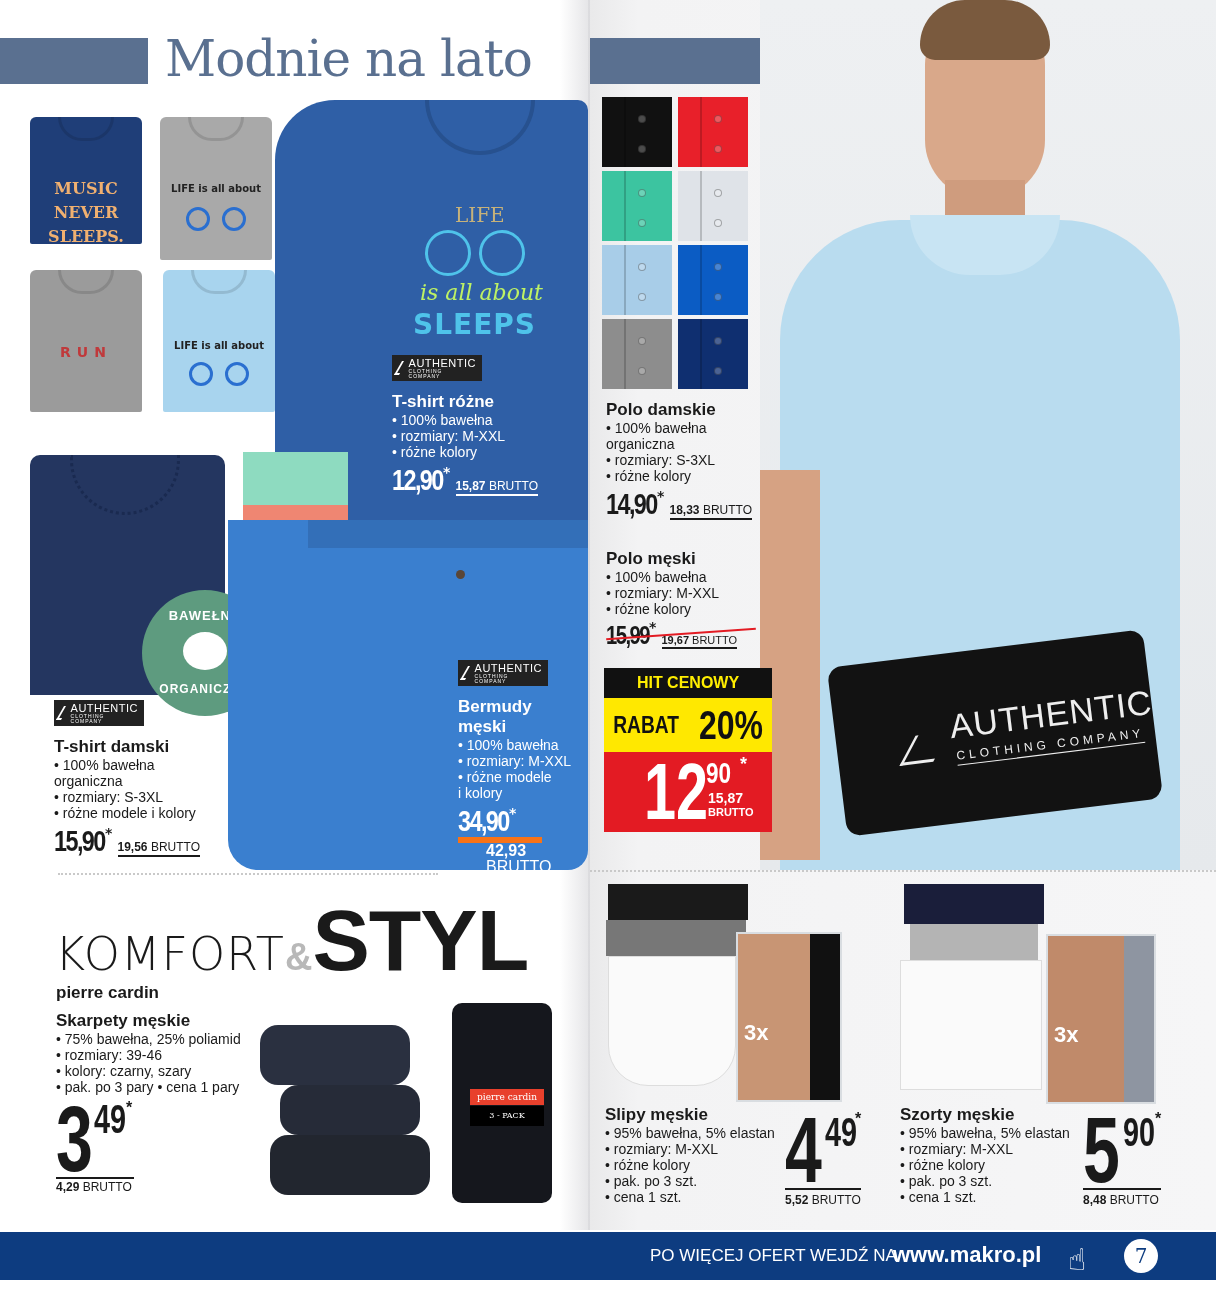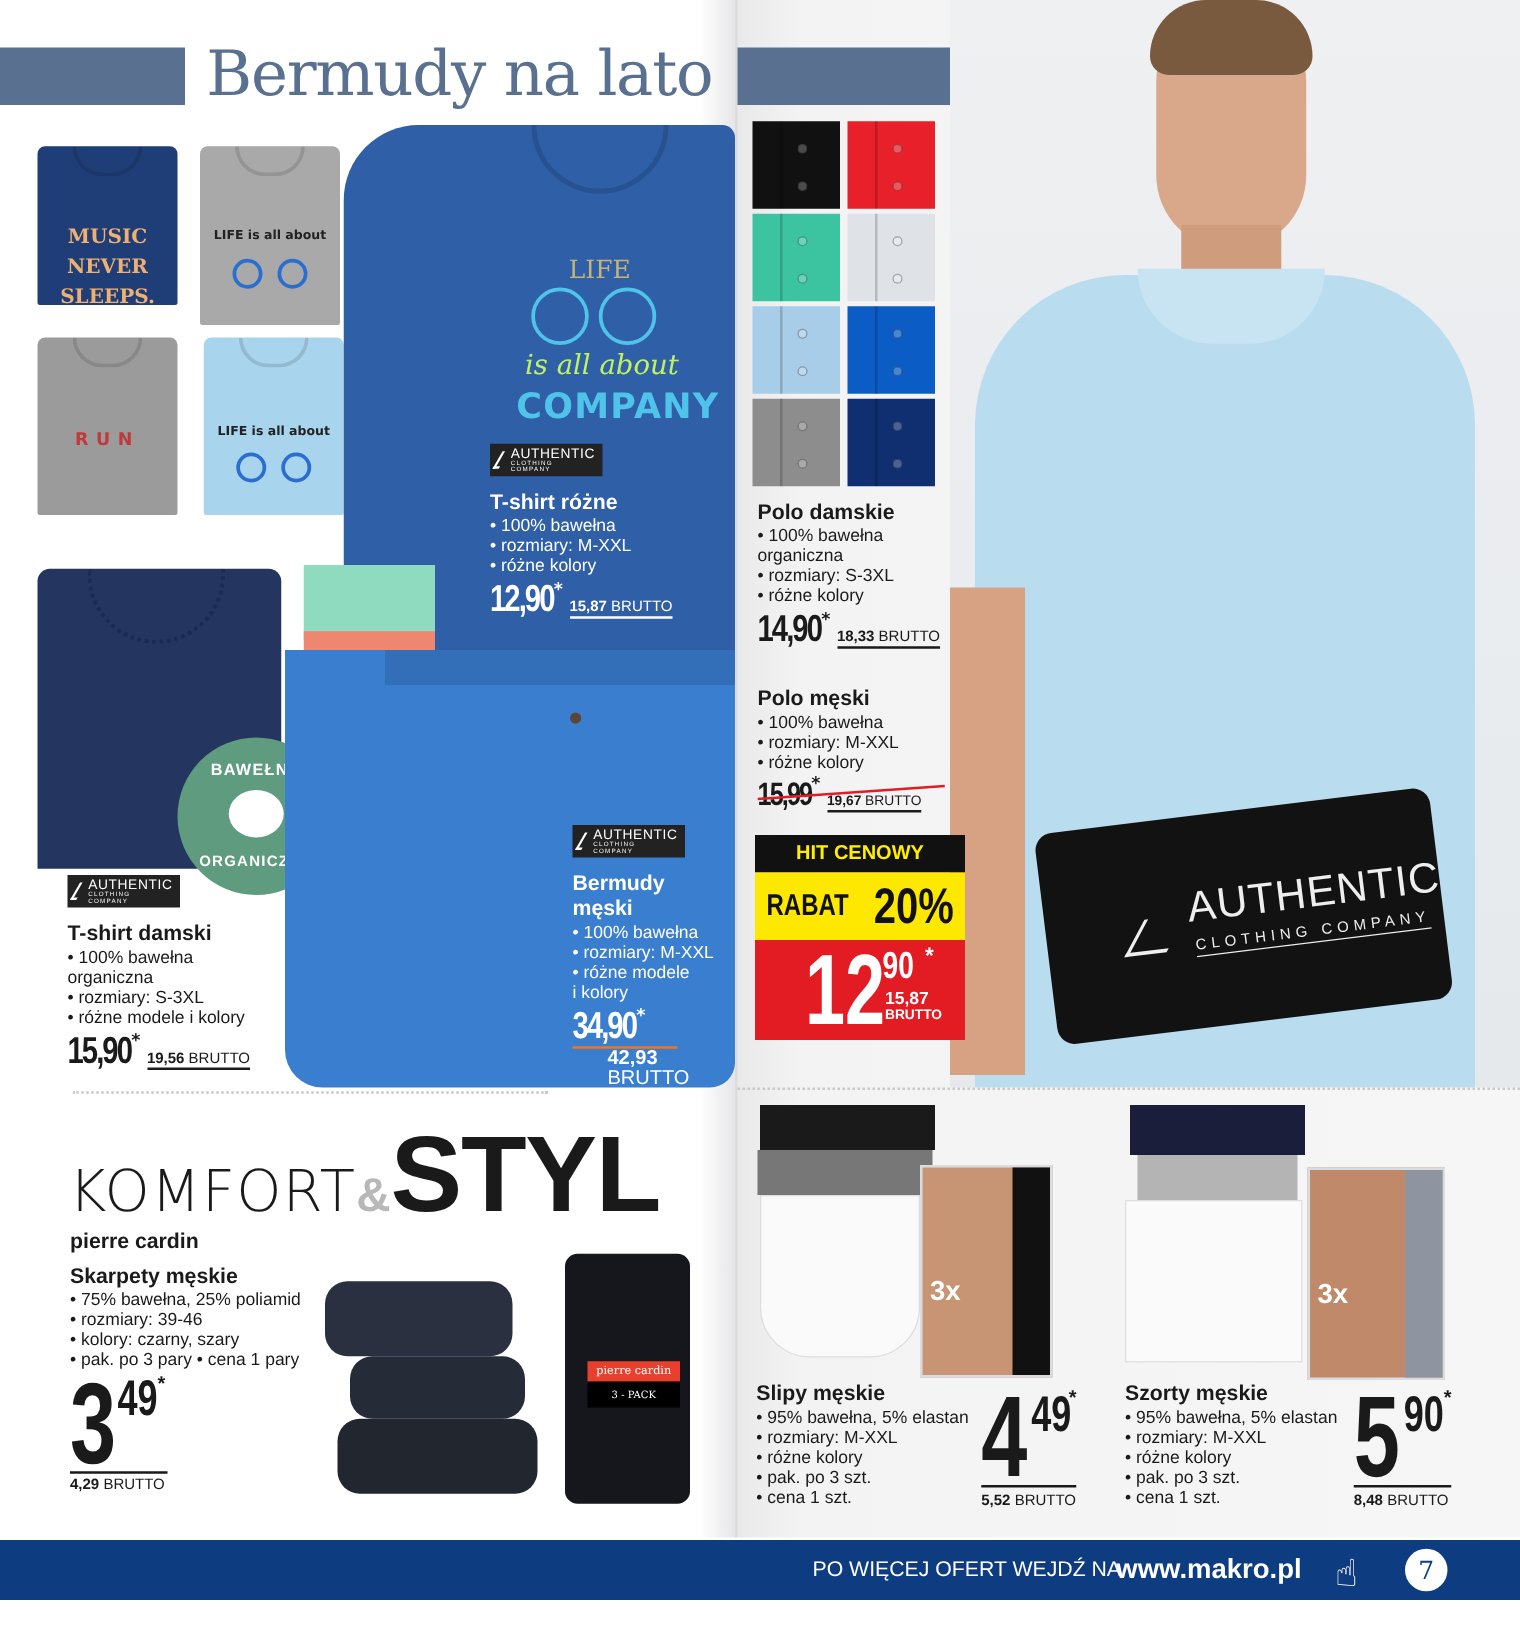--- a/index.html
+++ b/index.html
@@ -54,21 +54,21 @@
   .big-dec { font-size: 40px; line-height: 40px; display: inline-block; transform: scaleX(0.72); transform-origin: left; }
 </style>
 </head>
 <body>
 
 <div class="abs left-page"></div>
 <div class="abs right-page"></div>
 <div class="abs fold-shadow"></div>
 
 <div class="abs title-bar-left"></div>
-<div class="abs section-title">Bermudy na lato</div>
+<div class="abs section-title">Modnie na lato</div>
 <div class="abs title-bar-right"></div>
 
 <div class="abs" style="left:760px;top:0;width:456px;height:870px;background:linear-gradient(180deg,#eef0f2 0%,#e6e9ec 100%);overflow:hidden;">
   <div class="abs" style="left:165px;top:10px;width:120px;height:190px;border-radius:55px 55px 60px 60px;background:#d9a88a;"></div>
   <div class="abs" style="left:160px;top:0;width:130px;height:60px;border-radius:60px 60px 20px 20px;background:#7a5a3e;"></div>
   <div class="abs" style="left:185px;top:180px;width:80px;height:60px;background:#cf9c7e;"></div>
   <div class="abs" style="left:20px;top:220px;width:400px;height:650px;border-radius:120px 120px 0 0;background:#b9dcef;"></div>
   <div class="abs" style="left:150px;top:215px;width:150px;height:60px;border-radius:0 0 75px 75px;background:#c8e4f3;"></div>
   <div class="abs" style="left:0;top:470px;width:60px;height:390px;background:#d6a283;"></div>
 </div>
@@ -105,21 +105,21 @@
 </div>
 
 <div class="abs" style="left:275px;top:100px;width:313px;height:450px;background:#2f5fa6;border-radius:60px 10px 0 0;">
   <div class="abs" style="left:150px;top:0;width:110px;height:55px;border-radius:0 0 55px 55px;border:4px solid #27518f;border-top:none;"></div>
   <div class="abs" style="left:180px;top:103px;font-family:'DejaVu Serif',serif;font-size:20px;color:#c7b27a;">LIFE</div>
   <div class="abs" style="left:150px;top:130px;width:100px;height:48px;">
     <div style="position:absolute;left:0;top:0;width:46px;height:46px;border:3px solid #4fc3ea;border-radius:50%;"></div>
     <div style="position:absolute;right:0;top:0;width:46px;height:46px;border:3px solid #4fc3ea;border-radius:50%;"></div>
   </div>
   <div class="abs" style="left:145px;top:180px;font-family:'DejaVu Serif',serif;font-style:italic;font-size:22px;color:#bef264;">is all about</div>
-  <div class="abs" style="left:138px;top:208px;font-family:'DejaVu Sans',sans-serif;font-weight:bold;font-size:28px;color:#4fc3ea;letter-spacing:1px;">COMPANY</div>
+  <div class="abs" style="left:138px;top:208px;font-family:'DejaVu Sans',sans-serif;font-weight:bold;font-size:28px;color:#4fc3ea;letter-spacing:1px;">SLEEPS</div>
 </div>
 
 <div class="abs auth-logo" style="left:392px;top:355px;width:90px;height:26px;">
   <div class="tri"></div>
   <div class="txt">
       <span class="big">AUTHENTIC</span>
       <span class="small">CLOTHING COMPANY</span>
     </div>
 </div>
 <div class="abs light" style="left:392px;top:392px;width:190px;">
@@ -177,21 +177,21 @@
       <span class="small">CLOTHING COMPANY</span>
     </div>
 </div>
 <div class="abs light" style="left:458px;top:697px;width:130px;">
   <div class="prod-title">Bermudy</div>
   <div class="prod-title">męski</div>
   <div class="prod-bullets">• 100% bawełna</div>
   <div class="prod-bullets">• rozmiary: M-XXL</div>
   <div class="prod-bullets">• różne modele</div>
   <div class="prod-bullets">i kolory</div>
-  <div style="margin-top:4px;white-space:nowrap;border-bottom:2px solid #f97316;width:84px;">
+  <div style="margin-top:4px;white-space:nowrap;border-bottom:6px solid #f97316;width:84px;">
     <span class="price-main">34,90</span><span class="price-star" style="margin-left:-14px;">*</span>
   </div>
   <div class="prod-bullets" style="font-size:16px;margin-left:28px;"><b>42,93</b> <span>BRUTTO</span></div>
 </div>
 
 <div class="abs" style="left:602px;top:97px;width:148px;height:294px;">
   <div class="swatch" style="left:0;top:0;background:#111111;">
       <div class="btn" style="top:18px"></div>
       <div class="btn" style="top:48px"></div>
     </div>

